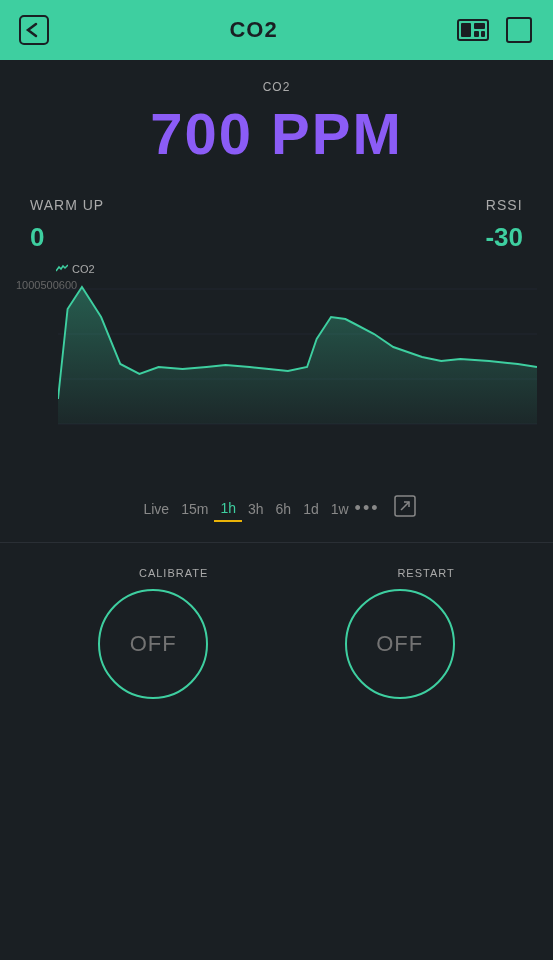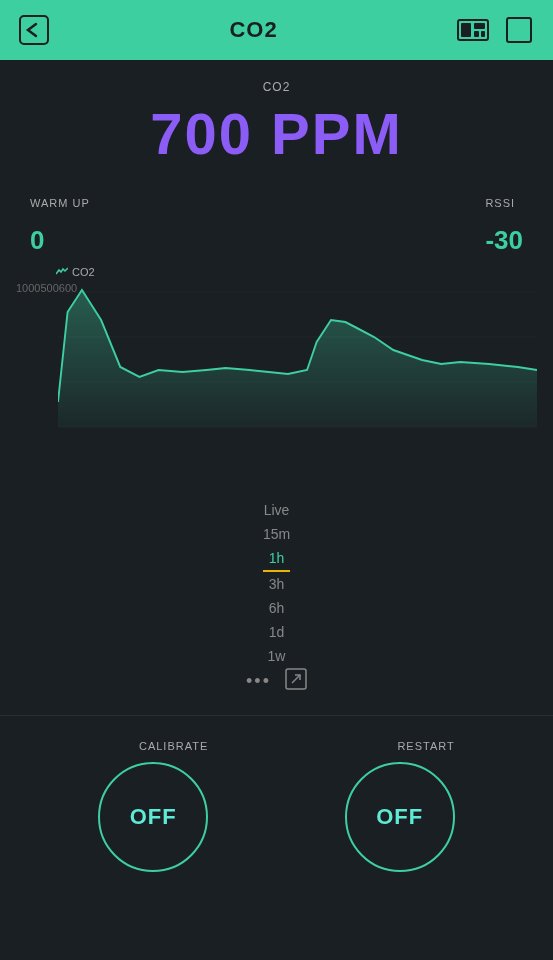--- a/index.html
+++ b/index.html
@@ -60,32 +60,32 @@
     }
 
     
     .stats-section {
       display: flex;
       justify-content: space-between;
       padding: 20px 30px 10px;
     }
     .stat-block {}
     .stat-label {
-      font-size: 11px;
+      font-size: 14px;
       color: #aaa;
       letter-spacing: 1px;
-      margin-bottom: 16px;
+      margin-bottom: 9px;
     }
     .stat-value {
       font-size: 26px;
       color: #3ecfa0;
       font-weight: bold;
     }
     .stat-block.right {
-      text-align: left;
+      text-align: center;
     }
 
     
     .chart-section {
       position: relative;
       margin: 0 16px;
       height: 220px;
     }
     .chart-co2-label {
       font-size: 11px;
@@ -123,23 +123,22 @@
       justify-content: space-between;
       padding: 4px 0 0 42px;
       font-size: 11px;
       color: #666;
     }
 
     
     .time-range {
       display: flex;
       align-items: center;
-      justify-content: space-between;
+      justify-content: center;
       padding: 12px 16px 6px;
-      flex-direction: column;
     }
     .time-btn {
       font-size: 14px;
       color: #888;
       cursor: pointer;
       padding: 4px 6px;
     }
     .time-btn.active {
       color: #3ecfa0;
       border-bottom: 2px solid #eab308;
@@ -184,23 +183,23 @@
       font-size: 11px;
       color: #aaa;
       letter-spacing: 1px;
     }
     .circle-btn {
       width: 110px;
       height: 110px;
       border-radius: 50%;
       border: 2px solid #3ecfa0;
       background: transparent;
-      color: #5eead4;
+      color: #737373;
       font-size: 22px;
-      font-weight: bold;
+      font-weight: normal;
       cursor: pointer;
       display: flex;
       align-items: center;
       justify-content: center;
       letter-spacing: 1px;
     }
   </style>
 </head>
 <body>
 

